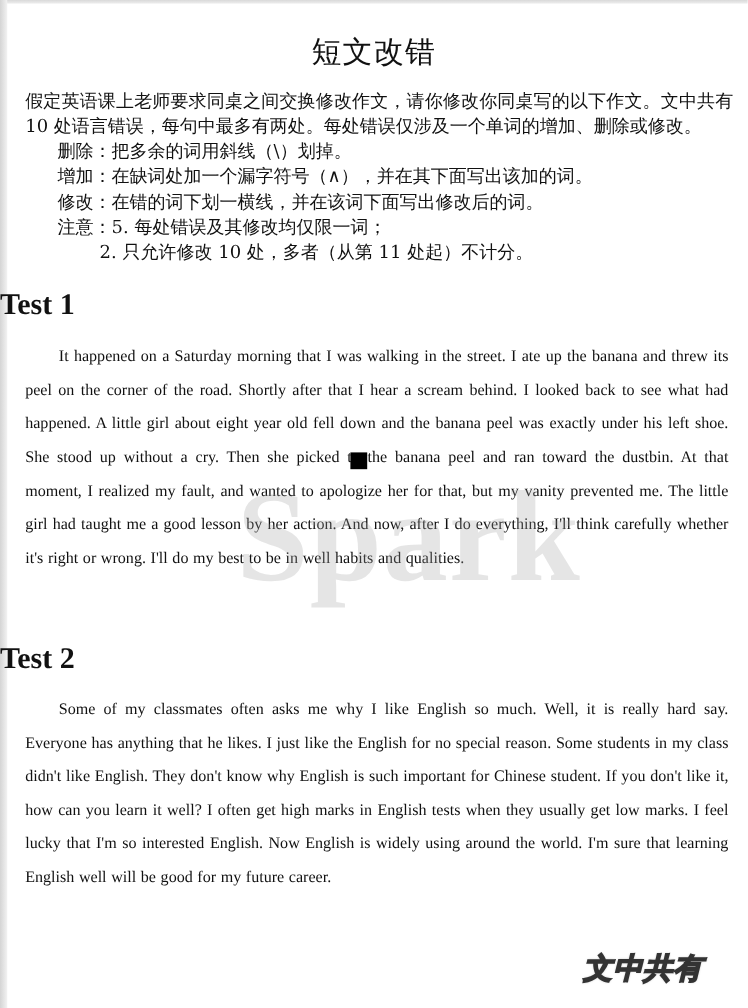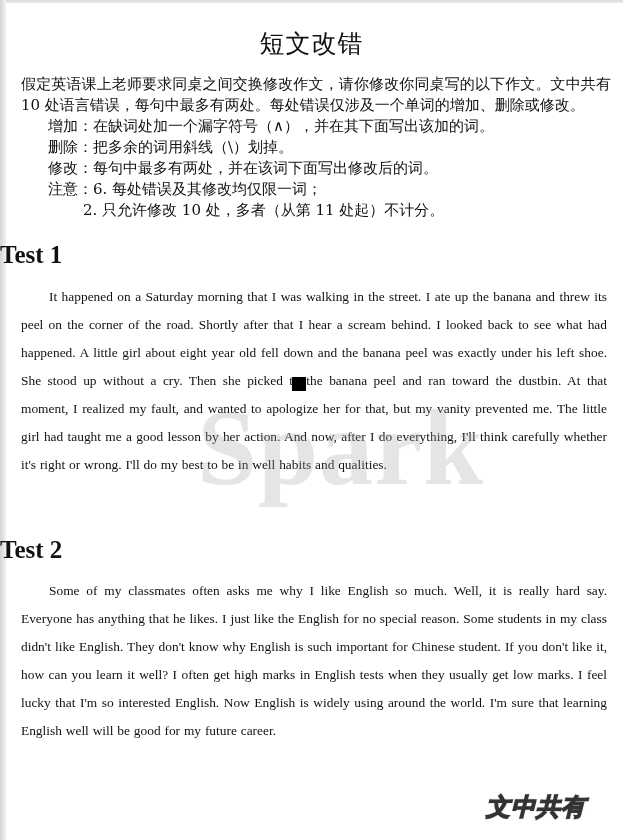--- a/index.html
+++ b/index.html
@@ -116,24 +116,24 @@
 
 <div class="edge-top"></div>
 <div class="edge-left"></div>
 
 <div class="page">
 
   <div class="main-title">短文改错</div>
 
   <div class="instructions">
     <p class="intro">假定英语课上老师要求同桌之间交换修改作文，请你修改你同桌写的以下作文。文中共有 10 处语言错误，每句中最多有两处。每处错误仅涉及一个单词的增加、删除或修改。</p>
+    <p class="rule">删除：把多余的词用斜线（\）划掉。</p>
     <p class="rule">增加：在缺词处加一个漏字符号（∧），并在其下面写出该加的词。</p>
-    <p class="rule">删除：把多余的词用斜线（\）划掉。</p>
-    <p class="rule">修改：每句中最多有两处，并在该词下面写出修改后的词。</p>
-    <p class="rule">注意：6. 每处错误及其修改均仅限一词；</p>
+    <p class="rule">修改：在错的词下划一横线，并在该词下面写出修改后的词。</p>
+    <p class="rule">注意：5. 每处错误及其修改均仅限一词；</p>
     <p class="rule sub">2. 只允许修改 10 处，多者（从第 11 处起）不计分。</p>
   </div>
 
   <div class="test-heading t1">Test 1</div>
   <p class="essay e1">It happened on a Saturday morning that I was walking in the street.  I ate up the banana and threw its peel on the corner of the road.  Shortly after that I hear a scream behind.  I looked back to see what had happened.  A little girl about eight year old fell down and the banana peel was exactly under his left shoe.  She stood up without a cry.  Then she picked to the banana peel and ran toward the dustbin.  At that moment, I realized my fault, and wanted to apologize her for that, but my vanity prevented me.  The little girl had taught me a good lesson by her action.  And now, after I do everything, I'll think carefully whether it's right or wrong.  I'll do my best to be in well habits and qualities.</p>
 
   <div class="test-heading t2">Test 2</div>
   <p class="essay e2">Some of my classmates often asks me why I like English so much.  Well, it is really hard say.  Everyone has anything that he likes.  I just like the English for no special reason.  Some students in my class didn't like English.  They don't know why English is such important for Chinese student.  If you don't like it, how can you learn it well?  I often get high marks in English tests when they usually get low marks.  I feel lucky that I'm so interested English.  Now English is widely using around the world.  I'm sure that learning English well will be good for my future career.</p>
 
   <div class="watermark">Spark</div>

